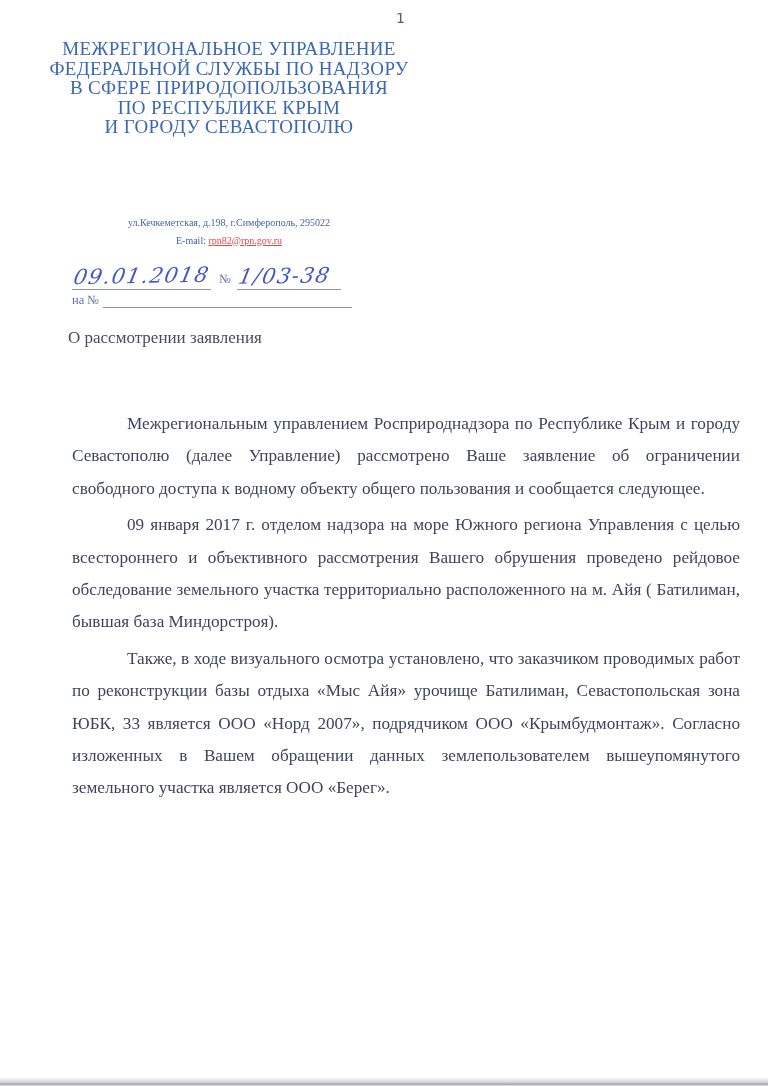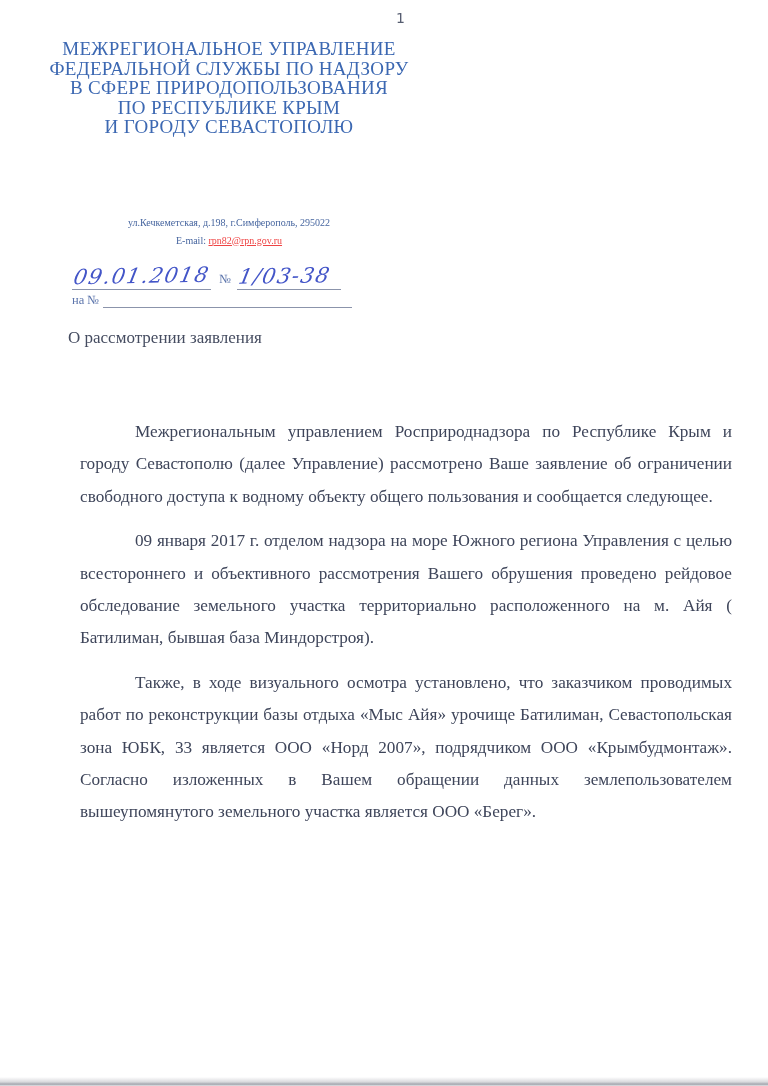--- a/index.html
+++ b/index.html
@@ -119,21 +119,21 @@
     position: absolute;
     left: 68px;
     top: 404px;
     width: 676px;
     font-size: 17.2px;
     line-height: 32.4px;
     color: #3e455a;
     text-align: justify;
   }
   .body-text p {
-    margin: 12px;
+    margin: 4px;
     text-indent: 55px;
     font-family: Liberation Serif, serif;
   }
   .scan-bottom-edge {
     position: absolute;
     left: 0;
     right: 0;
     bottom: 0;
     height: 9px;
     background: linear-gradient(to bottom, rgba(255,255,255,0) 0%, #d9dadd 55%, #a3a7af 80%, #e6e7e9 100%);

